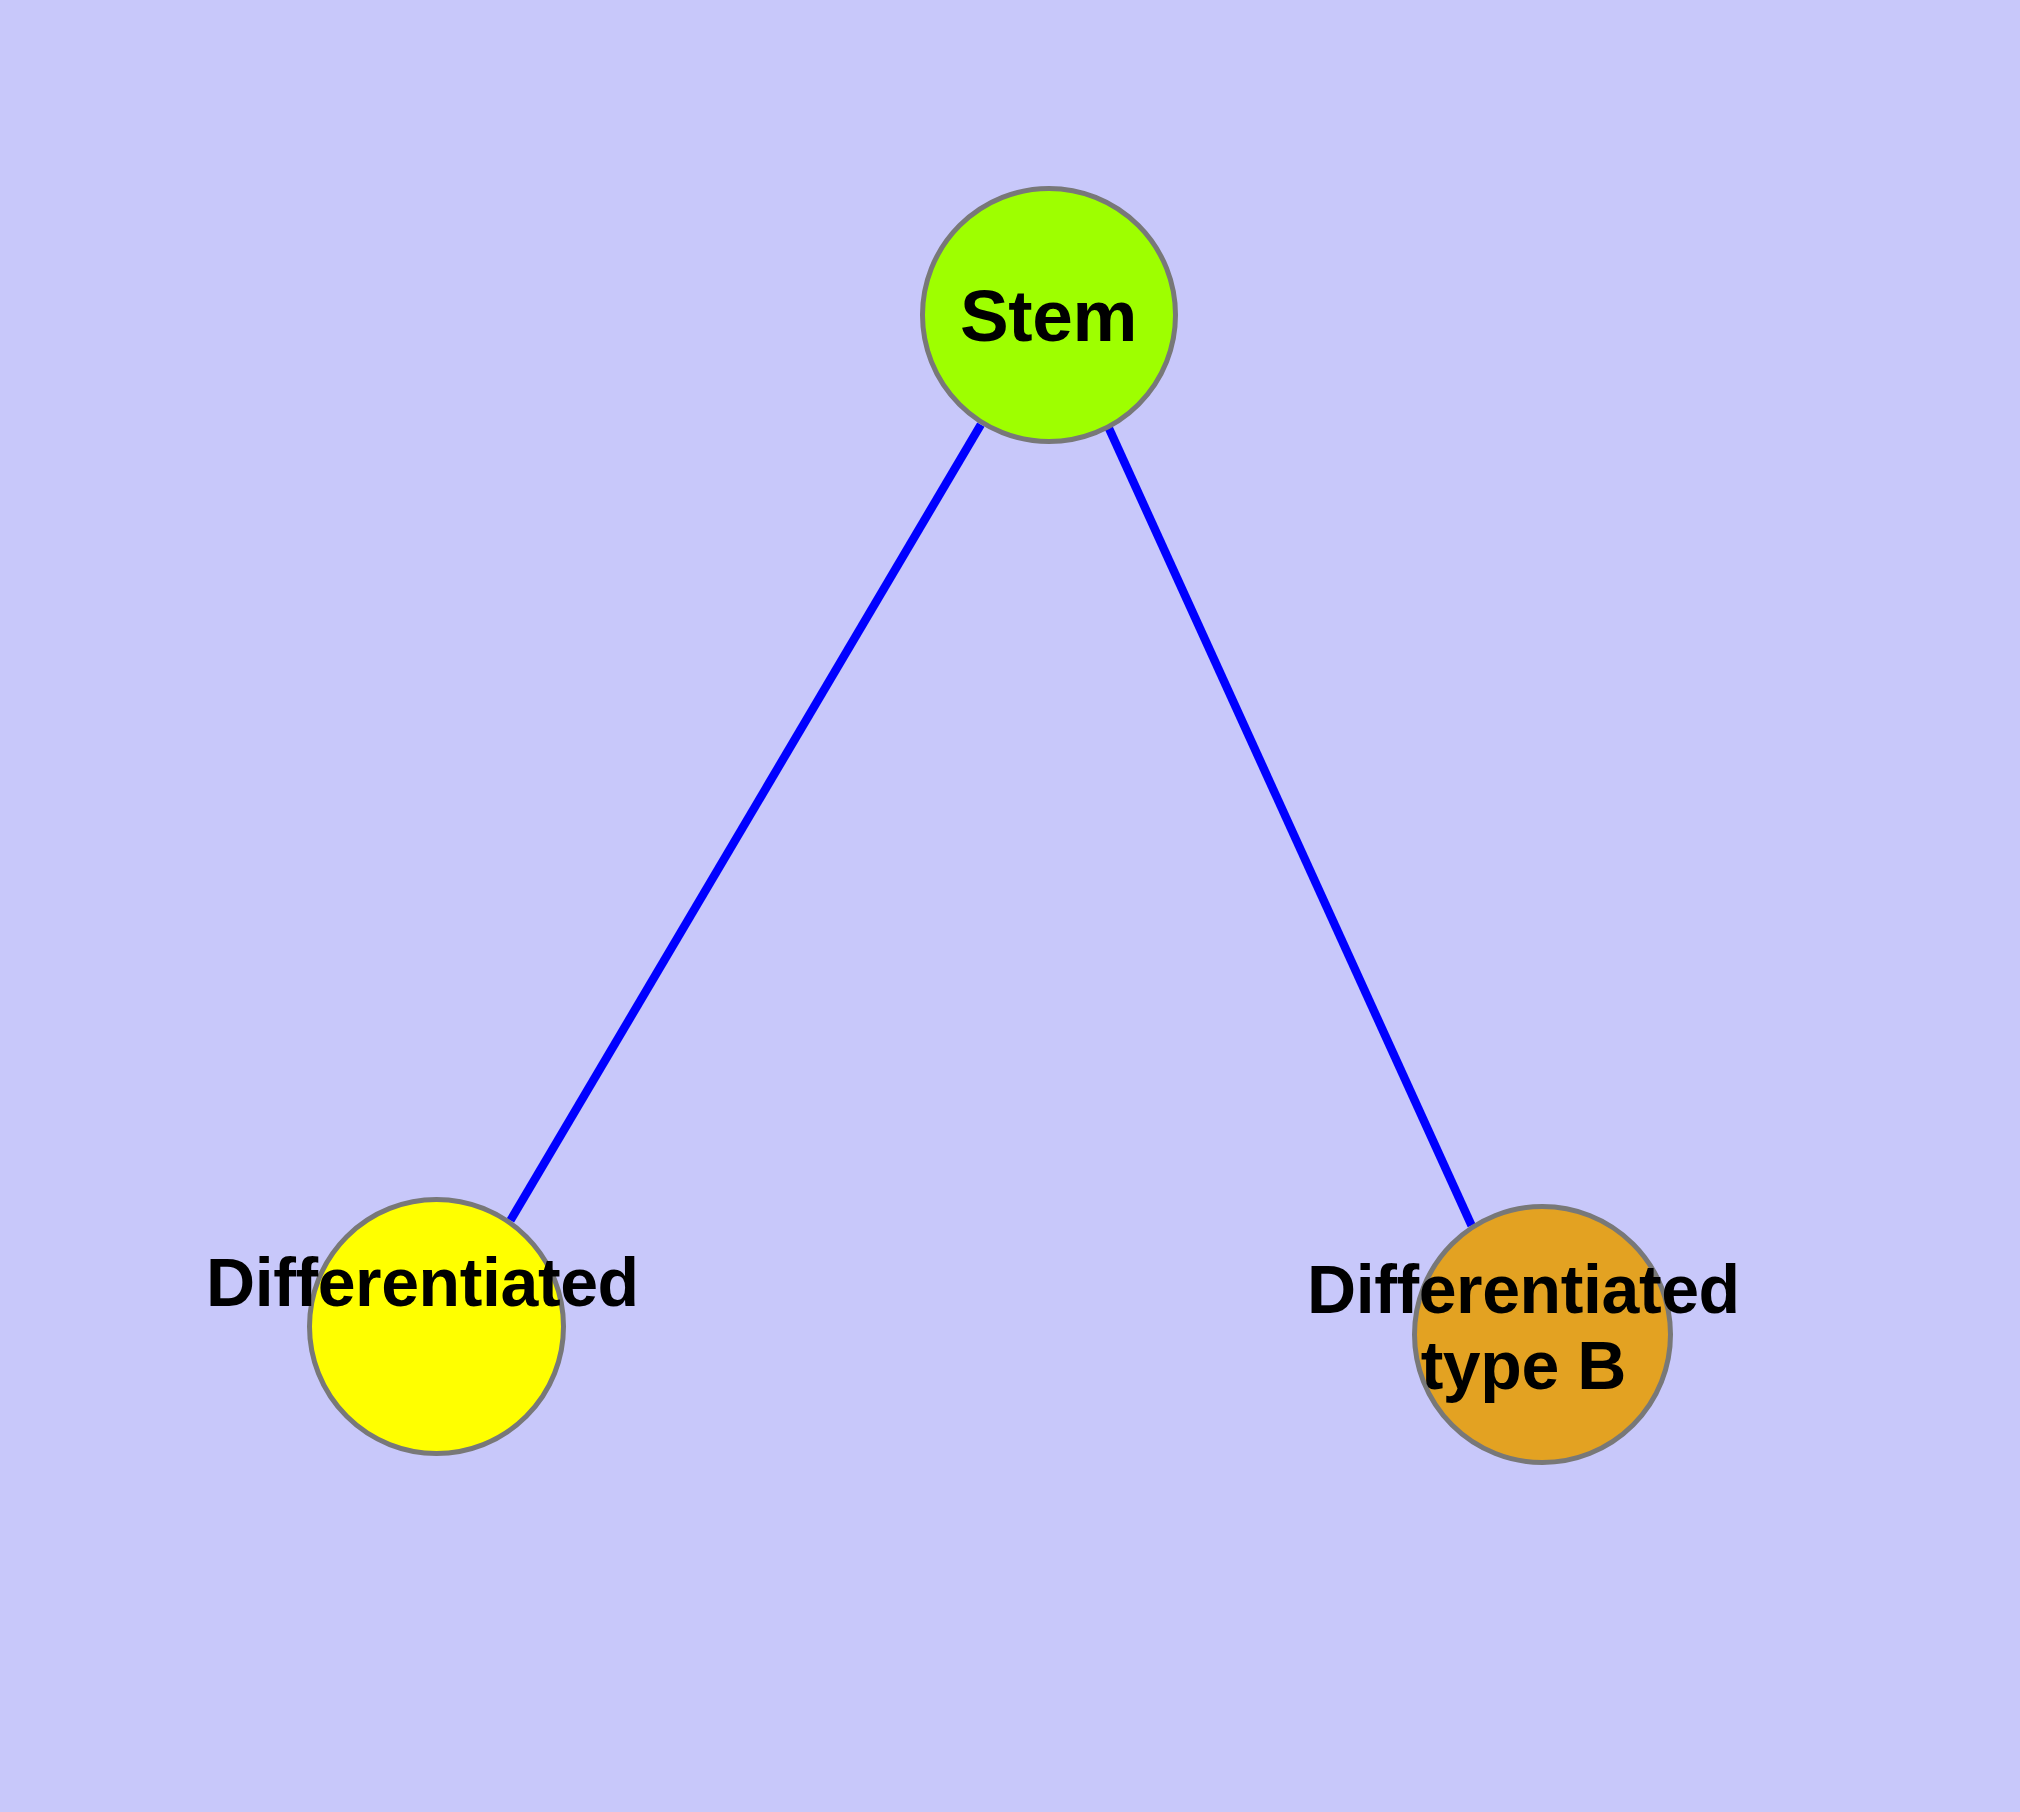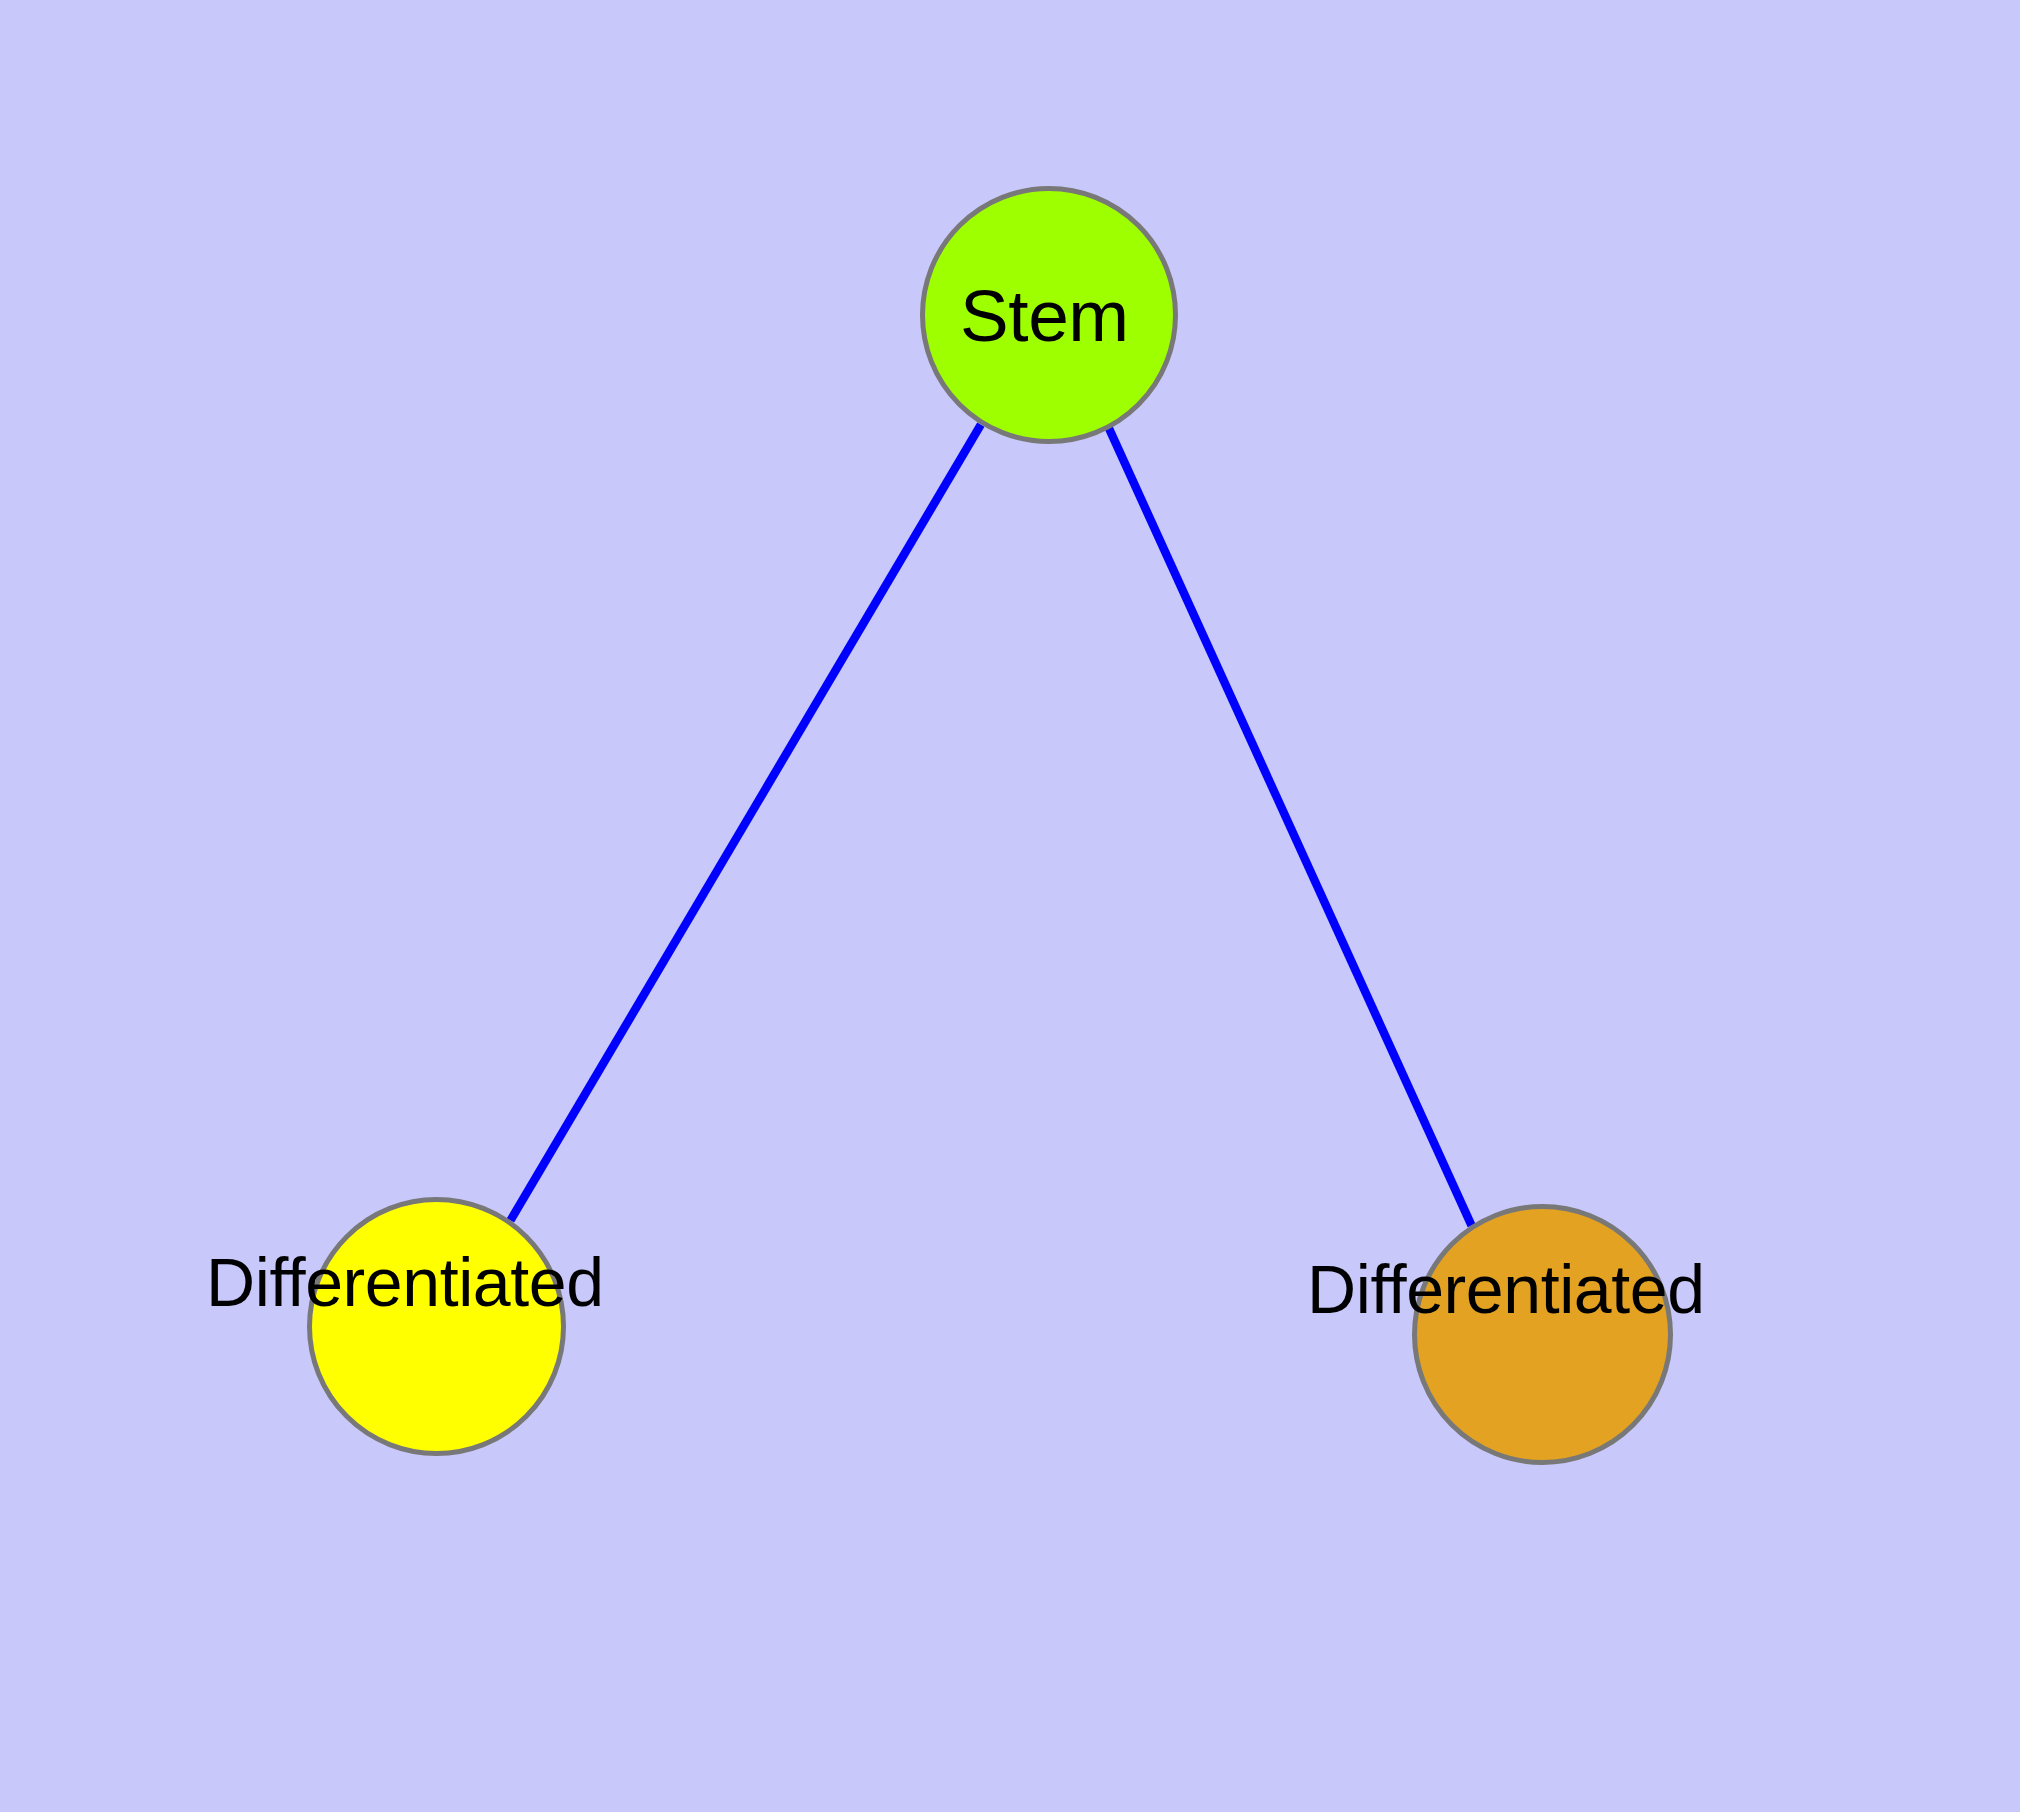--- a/index.html
+++ b/index.html
@@ -28,21 +28,21 @@
   }
   .node {
     position: absolute;
     border-radius: 50%;
     box-sizing: border-box;
     border: 5.1px solid #787878;
   }
   .node-label {
     position: absolute;
     color: #000000;
-    font-weight: normal;
+    font-weight: bold;
     font-family: "Liberation Sans", sans-serif;
     line-height: 1.12;
     text-align: center;
     white-space: pre;
     letter-spacing: -0.4px;
   }
 </style>
 </head>
 <body>
 
@@ -54,17 +54,17 @@
     </svg>
 
   <div id="node-layer">
       <div class="node" style="left: 920px; top: 186px; width: 258px; height: 258px; background: rgb(158, 255, 0); border-color: rgb(120, 120, 120);"></div>
       <div class="node" style="left: 307px; top: 1197px; width: 259px; height: 259px; background: rgb(255, 255, 0); border-color: rgb(120, 120, 120);"></div>
       <div class="node" style="left: 1412px; top: 1204px; width: 261px; height: 261px; background: rgb(227, 162, 34); border-color: rgb(120, 120, 120);"></div>
     </div>
   <div id="label-layer">
       <div class="node-label" style="font-size: 73px; color: rgb(0, 0, 0); left: 960px; top: 275px; width: auto;"><div>Stem</div></div>
       <div class="node-label" style="font-size: 68px; color: rgb(0, 0, 0); left: 206px; top: 1244px; width: auto;"><div>Differentiated</div></div>
-      <div class="node-label" style="font-size: 68px; color: rgb(0, 0, 0); left: 1307px; top: 1251px; width: auto;"><div>Differentiated</div></div>
+      <div class="node-label" style="font-size: 68px; color: rgb(0, 0, 0); left: 1307px; top: 1251px; width: auto;"><div>Differentiated</div><div>type B</div></div>
     </div>
 
 </div>
 
 
 </body></html>

